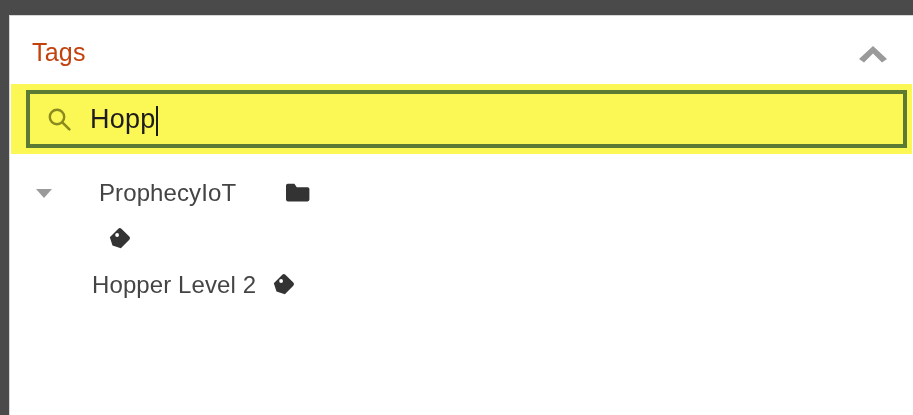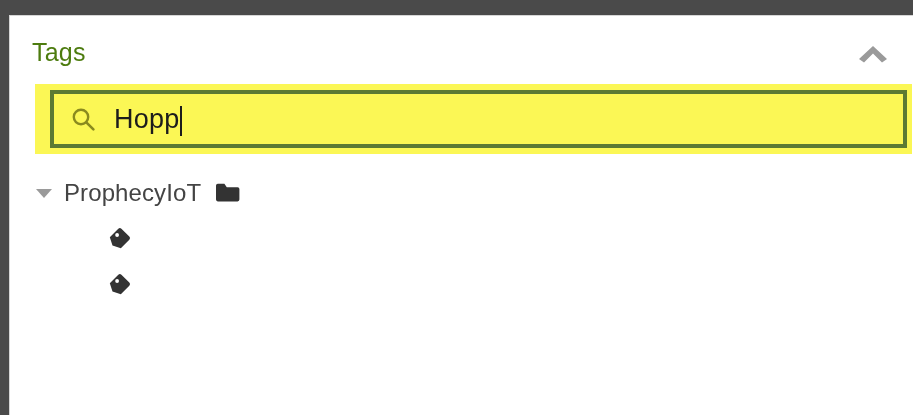--- a/index.html
+++ b/index.html
@@ -42,21 +42,21 @@
     position: relative;
     height: 68px;
     background: #ffffff;
   }
   #panel-title {
     position: absolute;
     left: 22px;
     top: 36px;
     transform: translateY(-50%);
     font-size: 25px;
-    color: #4d7c0f;
+    color: #c2410c;
     letter-spacing: 0.2px;
     white-space: nowrap;
   }
   #collapse-button {
     position: absolute;
     right: 18px;
     top: 36px;
     transform: translateY(-50%);
     width: 44px;
     height: 34px;
@@ -64,21 +64,20 @@
     align-items: center;
     justify-content: center;
     cursor: pointer;
   }
   #collapse-button svg { display: block; }
 
   
   #search-row {
     position: relative;
     height: 72px;
-    margin-left: 24px;
   }
   
   #search-field-wrap {
     position: absolute;
     left: 1px;
     top: 0px;
     right: 1px;
     height: 70px;
     background: #fbf755;
     box-sizing: border-box;
@@ -127,21 +126,21 @@
     position: relative;
     padding-top: 14px;
   }
   .tree-node {
     display: flex;
     align-items: center;
     height: 46px;
     cursor: pointer;
     white-space: nowrap;
   }
-  .tree-node.level-0 { padding-left: 24px; }
+  .tree-node.level-0 { padding-left: 24px; gap: 35px; }
   .tree-node.level-1 { padding-left: 82px; }
 
   .expander {
     flex: 0 0 auto;
     width: 20px;
     height: 20px;
     margin-right: 10px;
     display: flex;
     align-items: center;
     justify-content: center;
@@ -222,20 +221,21 @@
           <svg width="26" height="26" viewBox="0 0 26 26" aria-hidden="true">
             <g transform="rotate(-45 13 13)">
               <path d="M4.6 5.2 L16.6 5.2 A2.2 2.2 0 0 1 18.8 7.4 L18.8 18.6 A2.2 2.2 0 0 1 16.6 20.8 L4.6 20.8 L0.6 13 Z" fill="#333333" transform="translate(3.2,0)"></path>
             </g>
             <circle cx="11.1" cy="9.0" r="1.9" fill="#ffffff"></circle>
           </svg>
         </span>
       </div>
 
       <div class="tree-node level-1">
+        <span class="node-label">Hopper Level 2</span>
         <span class="node-icon">
           <svg width="26" height="26" viewBox="0 0 26 26" aria-hidden="true">
             <g transform="rotate(-45 13 13)">
               <path d="M4.6 5.2 L16.6 5.2 A2.2 2.2 0 0 1 18.8 7.4 L18.8 18.6 A2.2 2.2 0 0 1 16.6 20.8 L4.6 20.8 L0.6 13 Z" fill="#333333" transform="translate(3.2,0)"></path>
             </g>
             <circle cx="11.1" cy="9.0" r="1.9" fill="#ffffff"></circle>
           </svg>
         </span>
       </div>
 

